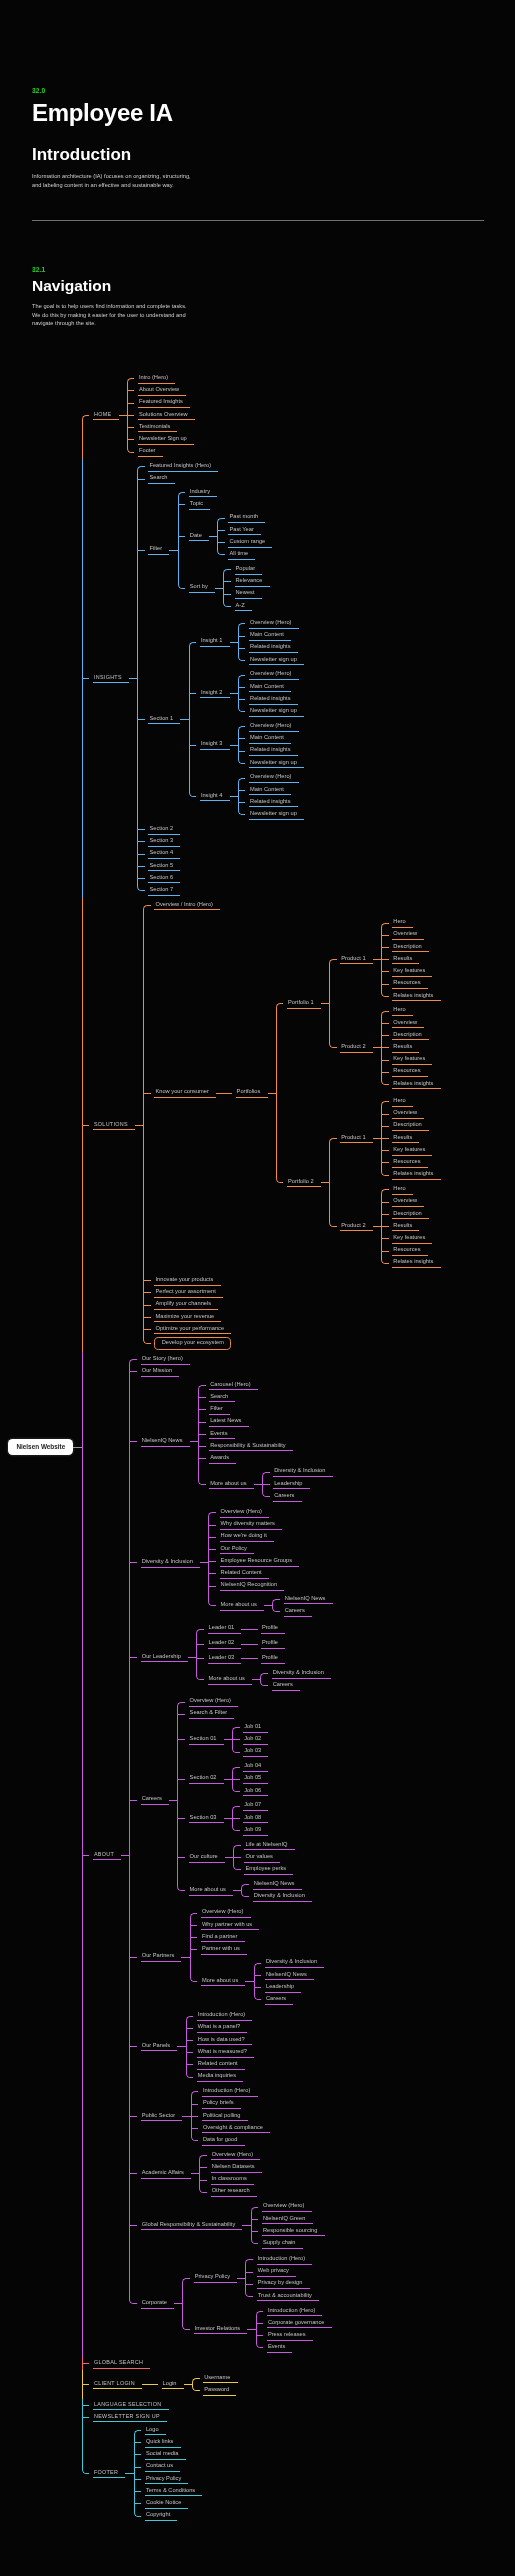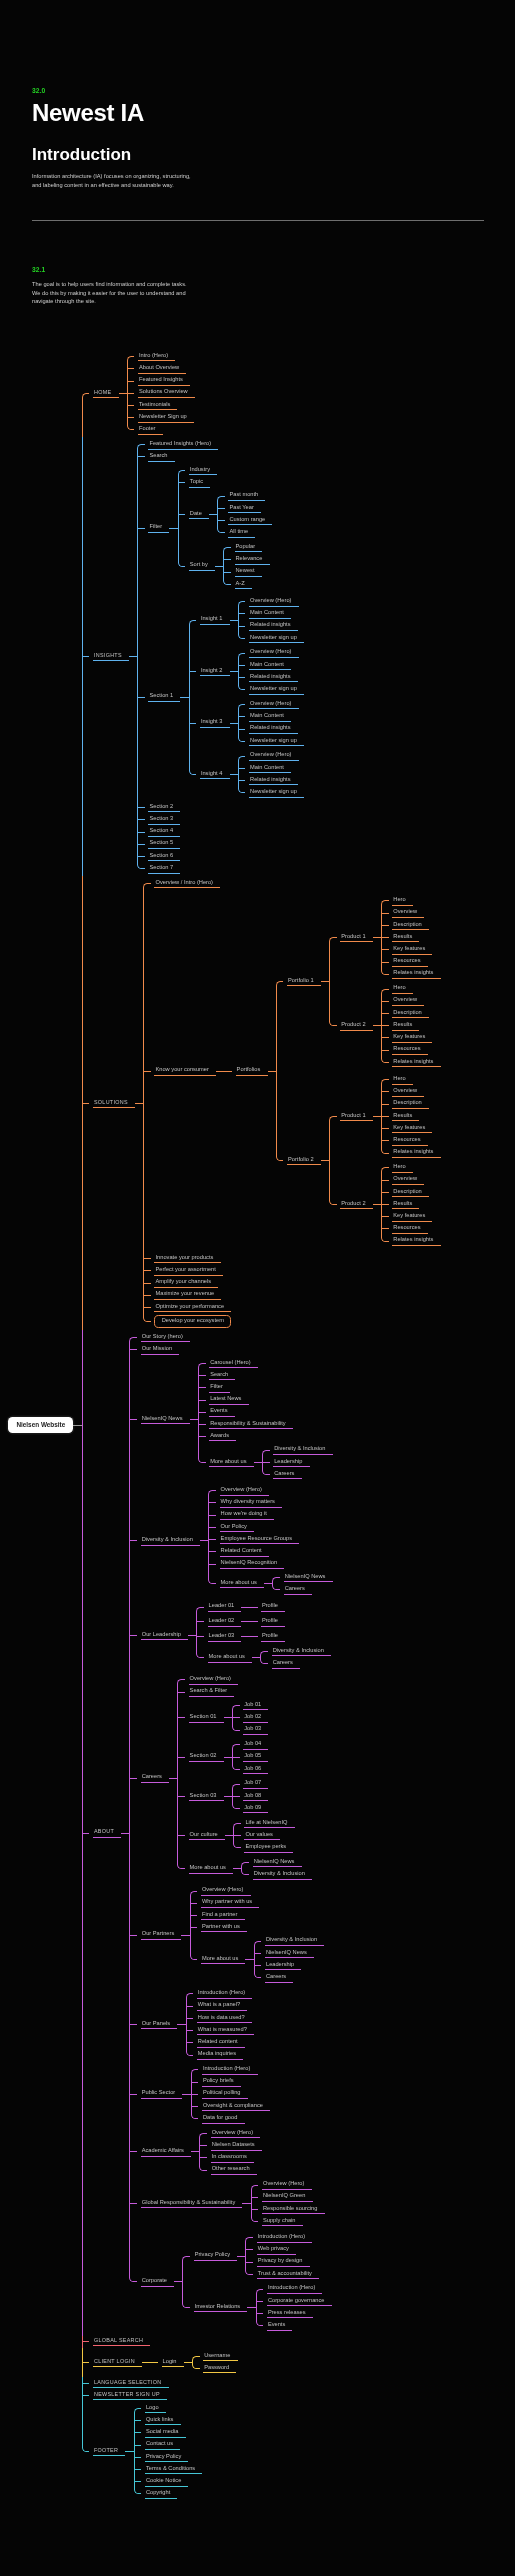--- a/index.html
+++ b/index.html
@@ -41,26 +41,27 @@
   .child:first-child::after{display:none;}
   .child:last-child::before{top:-1.5px;bottom:calc(50% - 0.5px);width:6.7px;border-bottom:1.3px solid var(--c);border-bottom-left-radius:4.6px;}
   .child:last-child::after{display:none;}
   .child:first-child:last-child::before{top:calc(50% - 0.5px);bottom:auto;height:0;width:8.2px;border:none;border-top:1.3px solid var(--c);border-radius:0;}
 </style>
 </head>
 <body>
 
 <div class="doc">
   <div class="sec-num">32.0</div>
-  <h1 class="doc-title">Newest IA</h1>
+  <h1 class="doc-title">Employee IA</h1>
   <h2 class="sub-head">Introduction</h2>
   <p class="body-copy">Information architecture (IA) focuses on organizing, structuring, and labeling content in an effective and sustainable way.</p>
   <hr class="divider">
   <div class="nav-block">
     <div class="sec-num">32.1</div>
+    <h2 class="nav-head">Navigation</h2>
     <p class="body-copy">The goal is to help users find information and complete tasks. We do this by making it easier for the user to understand and navigate through the site.</p>
   </div>
 </div>
 
 <div class="tree">
     <div class="branch" style="--c: #9a9a9a;">
       <span class="nlabel rootbox">Nielsen Website</span>
       <div class="children">
         <div class="child" style="--c: #F08A4B;">
           <div class="branch" style="--c: #F08A4B;">

